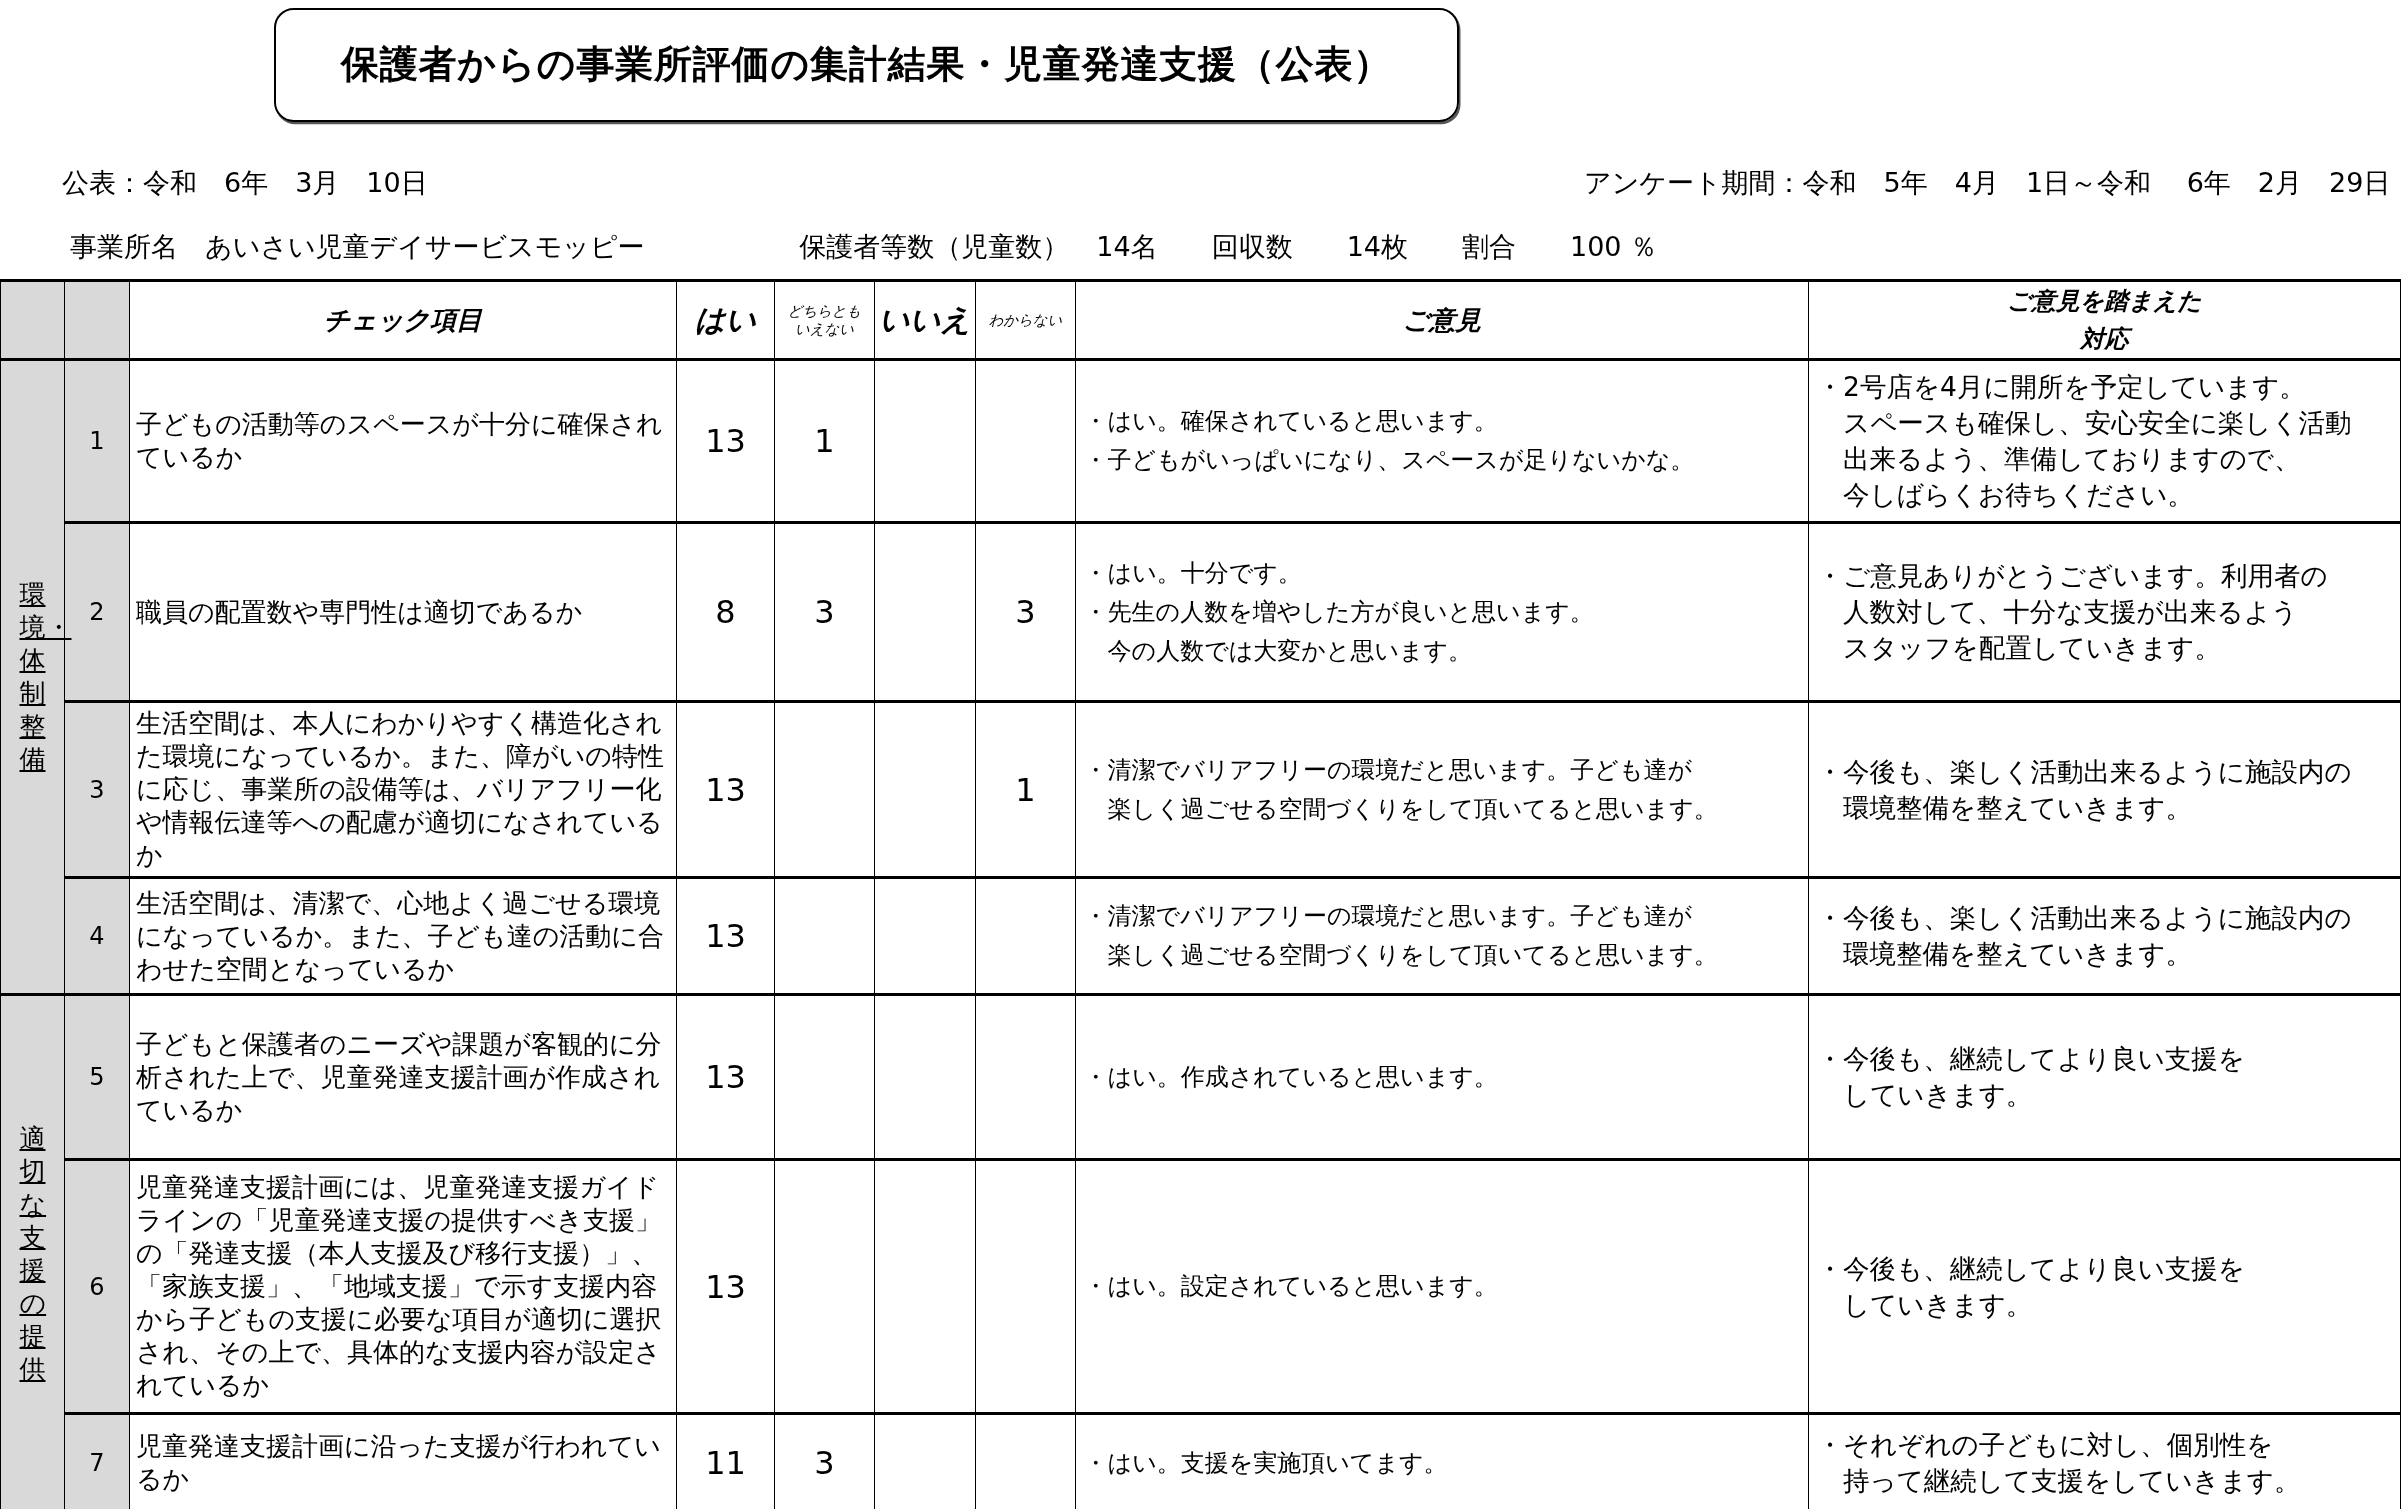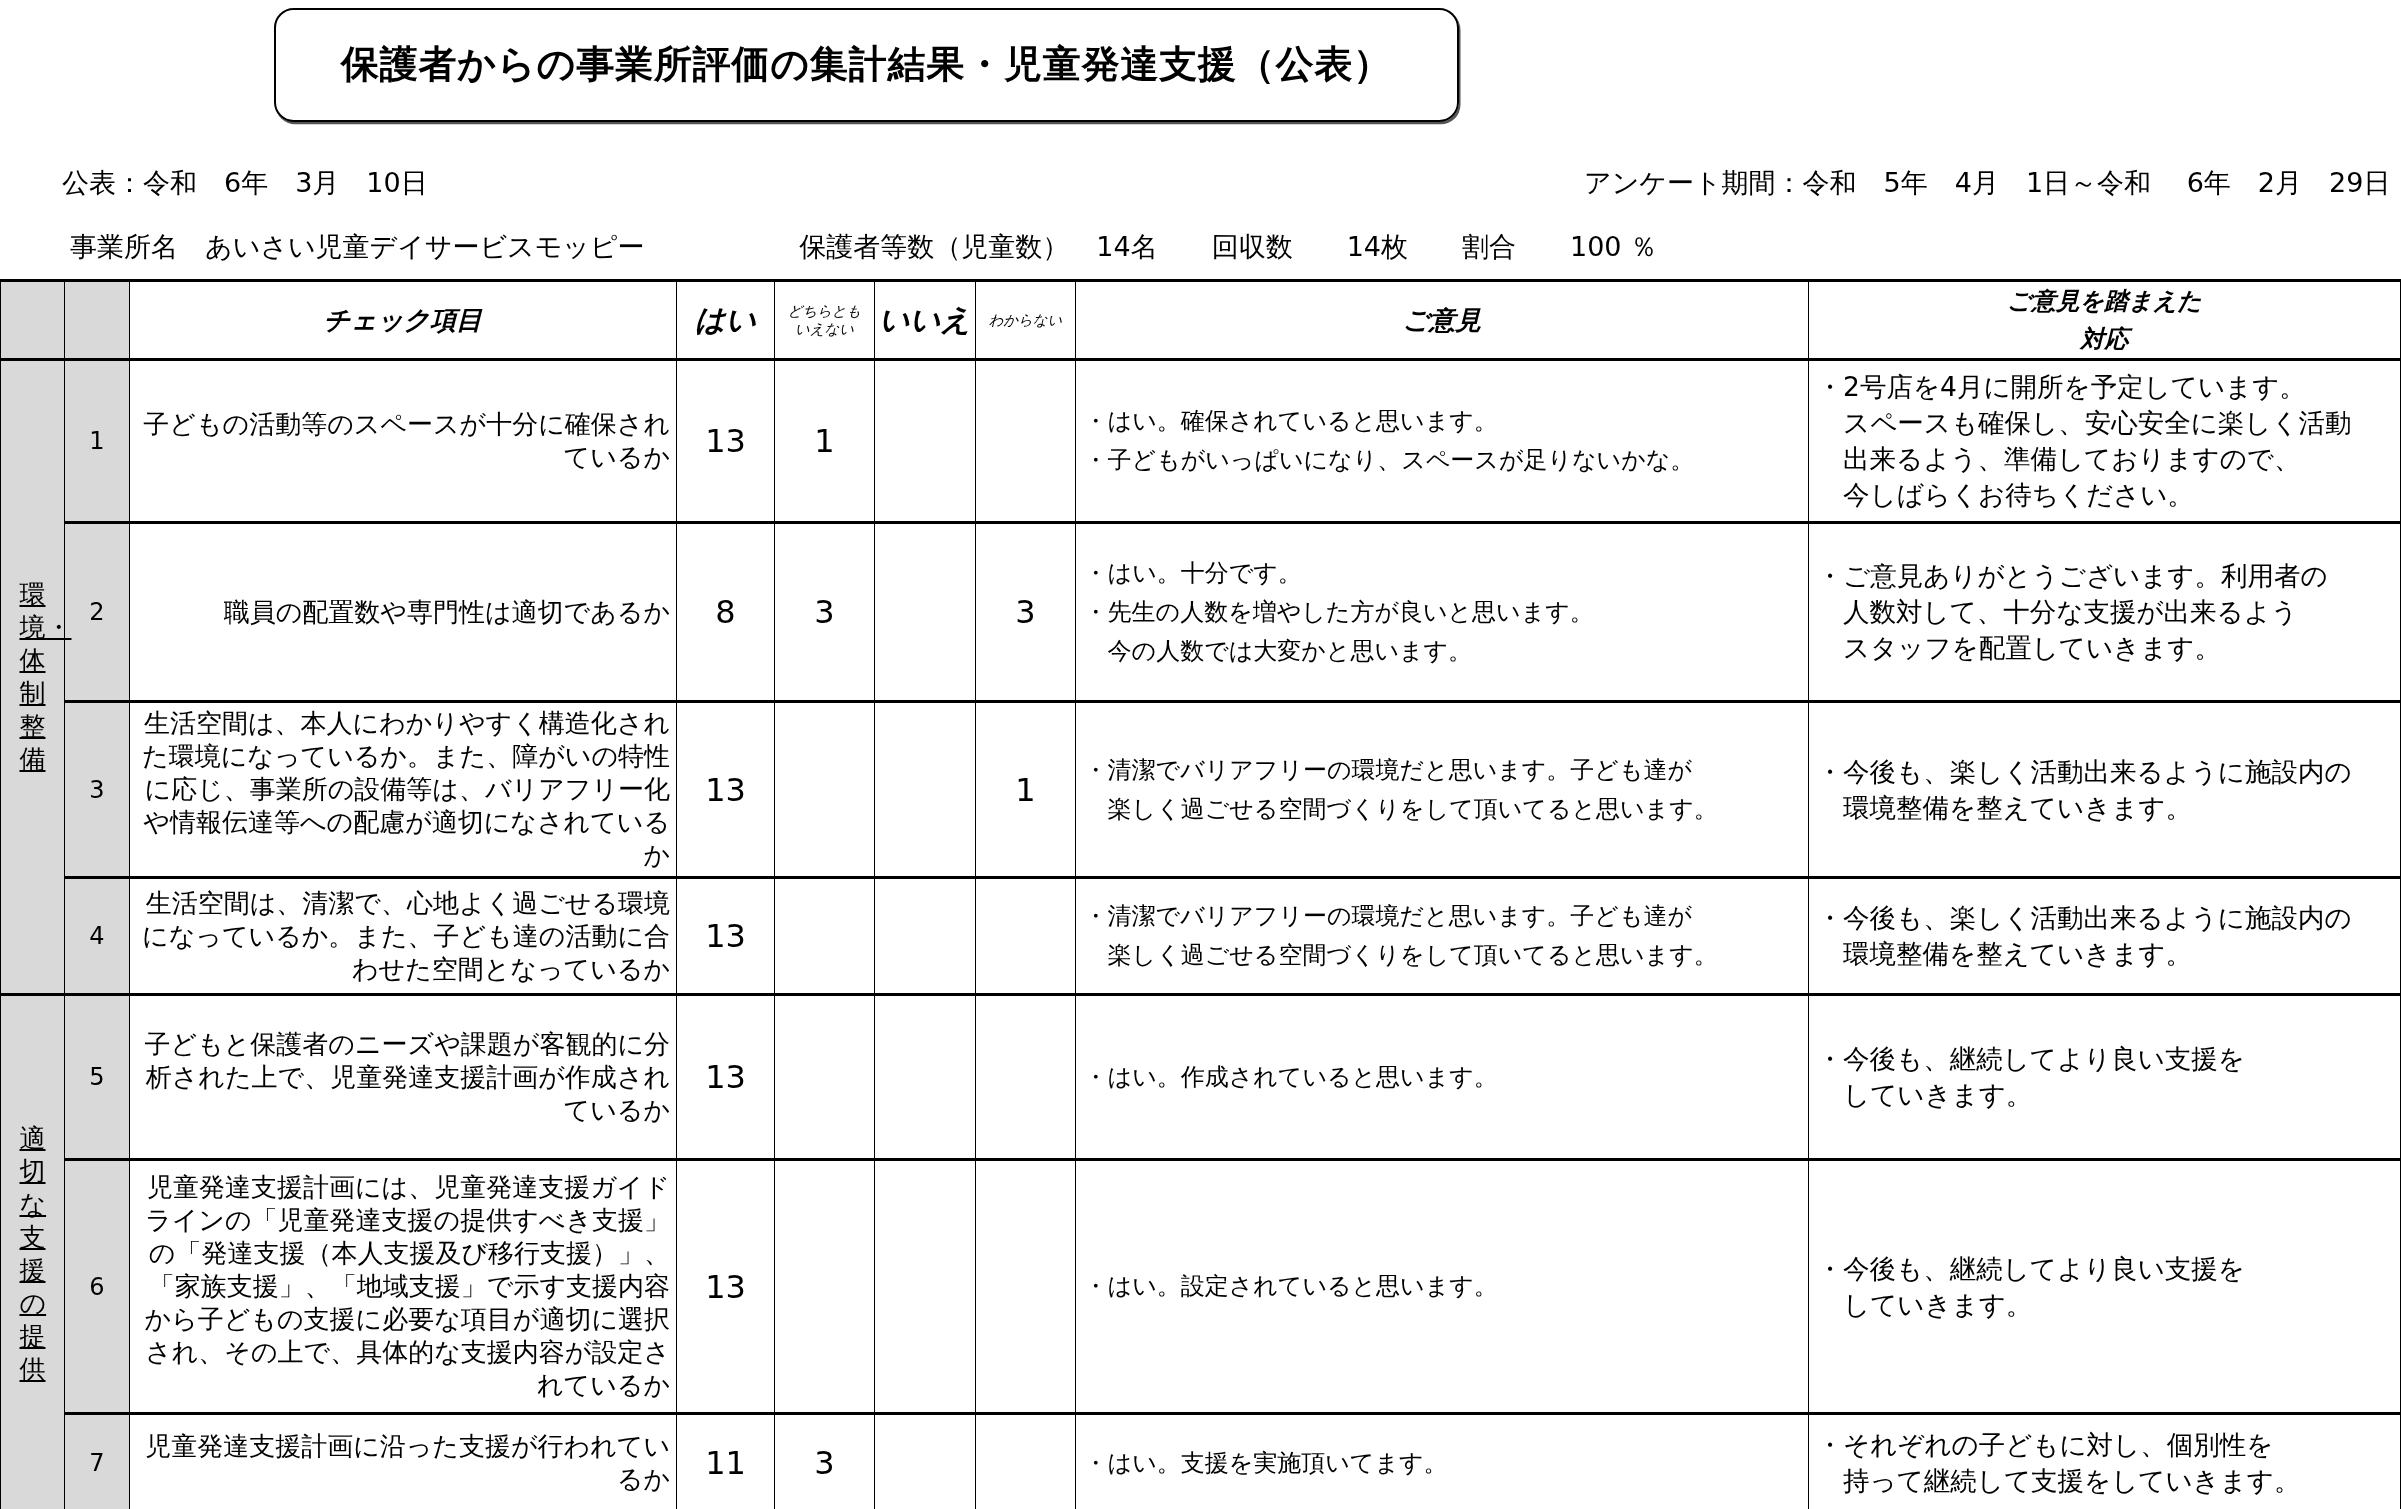--- a/index.html
+++ b/index.html
@@ -36,21 +36,21 @@
   .hdr { font-weight: bold; font-size: 26px; text-align: center; font-style: italic; }
   .hdr-big { font-size: 30px; font-weight: bold; }
   .hdr-small { font-size: 14.4px; font-weight: normal; line-height: 18px; }
   .hdr-resp { font-size: 24px; font-weight: bold; line-height: 38px; }
   .cat {
     text-align: center; font-size: 26px; line-height: 33px;
   }
   .cat span { display: block; width: 1em; margin: 12px auto; word-break: break-all; text-decoration: underline; }
   .num { text-align: center; font-size: 24px; }
   .item {
-    font-size: 26px; line-height: 33px; padding: 0 6px 0 6px !important; text-align: right;
+    font-size: 26px; line-height: 33px; padding: 0 6px 0 6px !important;
   }
   .count { text-align: center; font-size: 32px; }
   .comment {
     font-size: 24px; line-height: 39px; padding: 0 7.6px !important;
     white-space: pre-line;
   }
   .response {
     font-size: 26.5px; line-height: 36px; padding: 0 7.6px !important;
     white-space: pre-line;
   }

